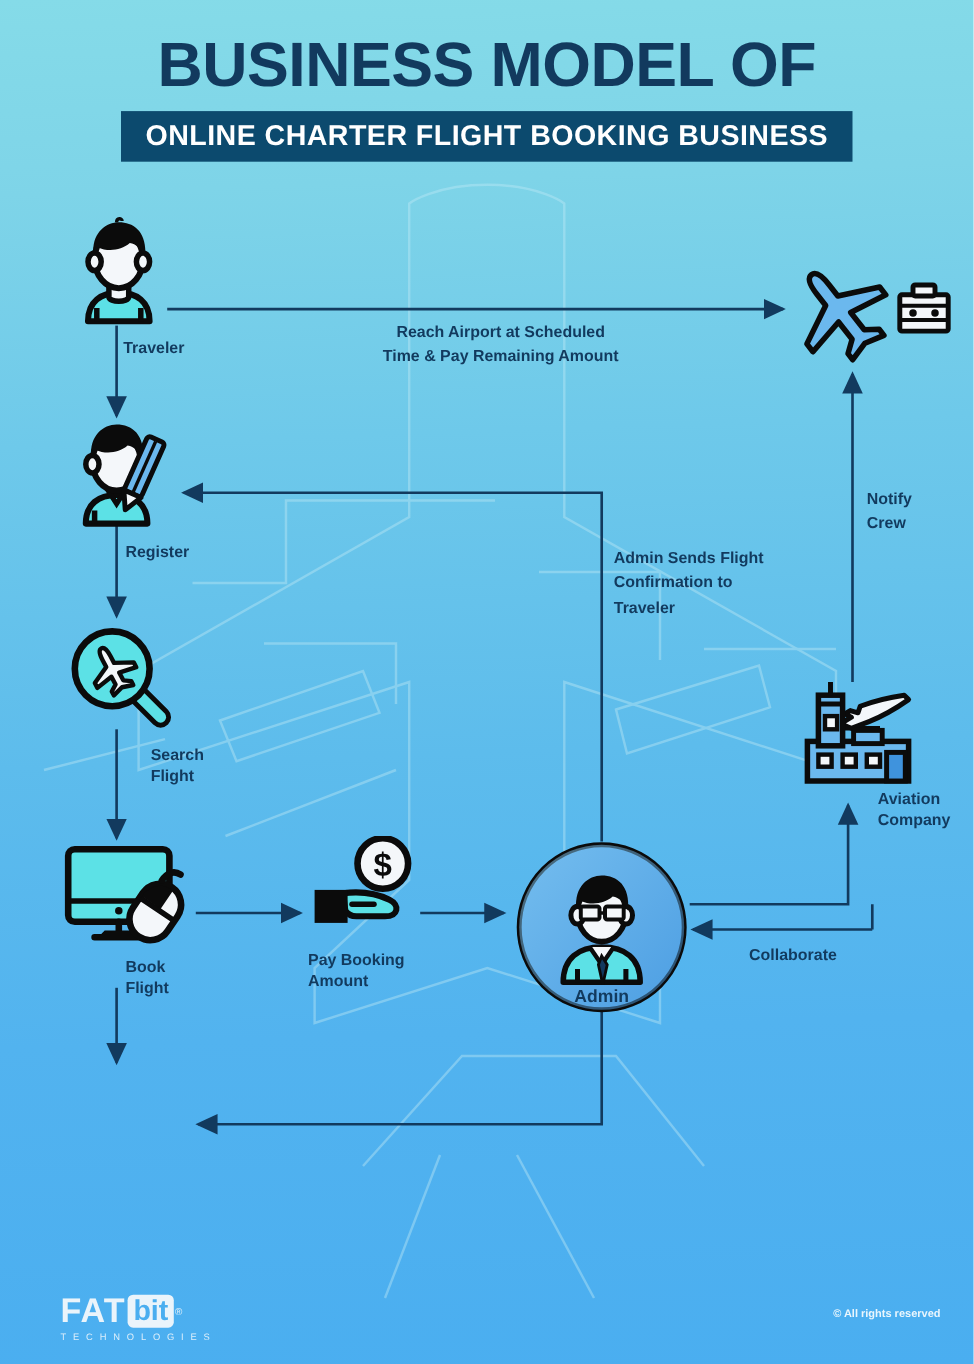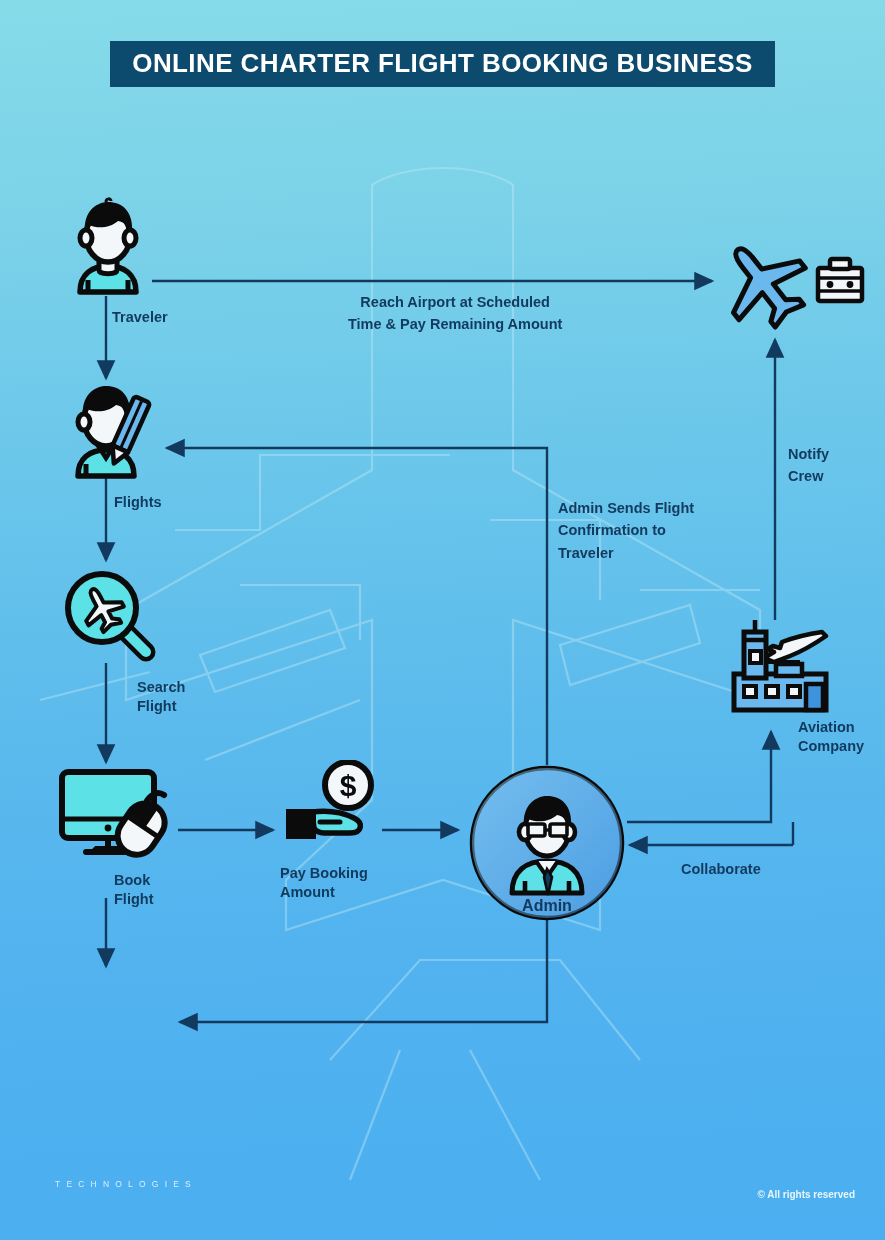--- a/index.html
+++ b/index.html
@@ -109,20 +109,21 @@
   </g>
 
   <g stroke="#123a5e" stroke-width="2.4" fill="none">
     <path d="M793 845 L793 822"></path>
   </g>
 </svg>
 
 <div class="layer">
 
   <div class="header">
+    <div class="h-main">BUSINESS MODEL OF</div>
     <div class="h-sub-wrap">
       <div class="h-sub">ONLINE CHARTER FLIGHT BOOKING BUSINESS</div>
     </div>
   </div>
 
   <div class="node" style="left:58px; top:196px;">
     <svg width="100" height="100" viewBox="0 0 100 100">
       <path d="M22 96 C22 78 34 70 50 70 C66 70 78 78 78 96 Z" fill="#5ce1e6" stroke="#0b0b0b" stroke-width="5.5" stroke-linejoin="round"></path>
       <path d="M30 96 L30 84 M70 96 L70 84" stroke="#0b0b0b" stroke-width="5"></path>
       <path d="M41 62 L41 74 C41 79 59 79 59 74 L59 62 Z" fill="#f4f7fa" stroke="#0b0b0b" stroke-width="5" stroke-linejoin="round"></path>
@@ -142,21 +143,21 @@
       <path d="M30 96 L30 84" stroke="#0b0b0b" stroke-width="5"></path>
       <ellipse cx="50" cy="40" rx="22" ry="26" fill="#f4f7fa" stroke="#0b0b0b" stroke-width="5.5"></ellipse>
       <ellipse cx="28" cy="42" rx="6" ry="8" fill="#f4f7fa" stroke="#0b0b0b" stroke-width="5"></ellipse>
       <path d="M27 36 C25 16 38 6 50 6 C64 6 76 15 74 38 C70 30 66 26 60 25 C52 32 40 33 31 29 Z" fill="#0b0b0b"></path>
       <g transform="rotate(24 70 55)">
         <rect x="62" y="16" width="17" height="54" rx="3" fill="#6bb8ee" stroke="#0b0b0b" stroke-width="4.5"></rect>
         <path d="M62 70 L70.5 86 L79 70 Z" fill="#f4f7fa" stroke="#0b0b0b" stroke-width="4.5" stroke-linejoin="round"></path>
         <path d="M70.5 18 L70.5 68" stroke="#0b0b0b" stroke-width="3"></path>
       </g>
     </svg>
-    <div class="lbl" style="left:58px; top:113px;">Flights</div>
+    <div class="lbl" style="left:58px; top:113px;">Register</div>
   </div>
 
   <div class="node" style="left:58px; top:566px;">
     <svg width="105" height="100" viewBox="0 0 105 100">
       <path d="M62 60 L88 86" stroke="#0b0b0b" stroke-width="19" stroke-linecap="round"></path>
       <path d="M62 60 L88 86" stroke="#5ce1e6" stroke-width="10" stroke-linecap="round"></path>
       <circle cx="44" cy="42" r="34" fill="#5ce1e6" stroke="#0b0b0b" stroke-width="6"></circle>
       <g transform="rotate(-28 44 42)">
         <path d="M44 21 C47 21 48 25 48 31 L48 38 L64 46 L64 51 L48 48 L48 56 L54 60 L54 64 L44 61 L34 64 L34 60 L40 56 L40 48 L24 51 L24 46 L40 38 L40 31 C40 25 41 21 44 21 Z" fill="#f4f7fa" stroke="#0b0b0b" stroke-width="4" stroke-linejoin="round"></path>
       </g>
@@ -266,16 +267,21 @@
 
   <div class="flowtext" style="left:788px; top:443px;">Notify
 Crew</div>
 
   <div class="flowtext" style="left:681px; top:858px;">Collaborate</div>
 
 
 </div>
 
 <div class="footer-logo">
+  <div class="fl-row">
+    <span class="fl-fat">FAT</span>
+    <span class="fl-bit">bit</span>
+    <span class="fl-reg">®</span>
+  </div>
   <div class="fl-tech">TECHNOLOGIES</div>
 </div>
 
 <div class="copyright">© All rights reserved</div>
 
 </body></html>

